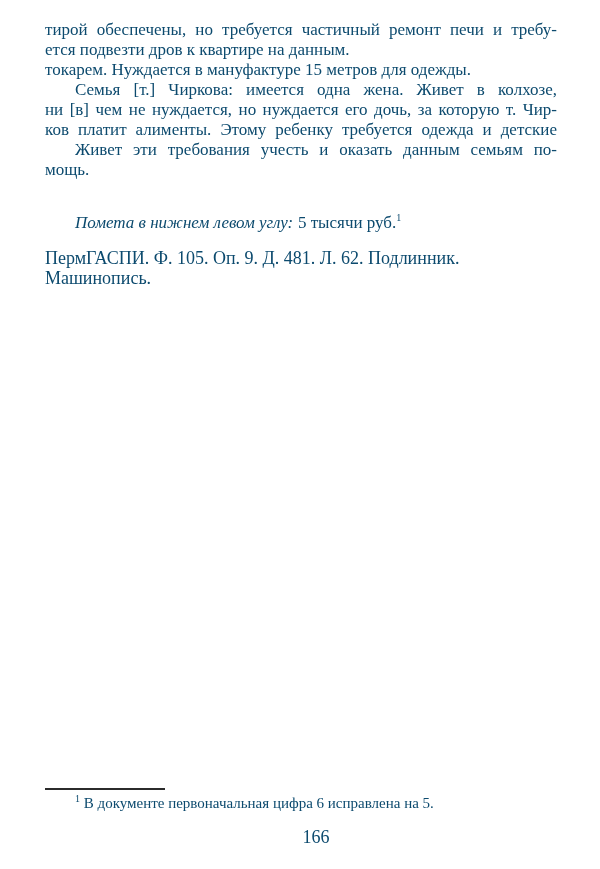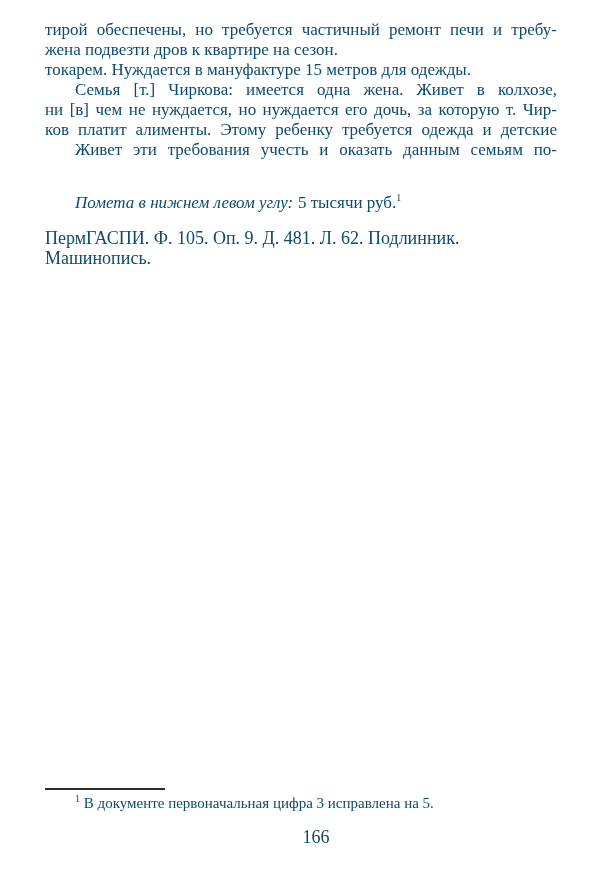--- a/index.html
+++ b/index.html
@@ -92,37 +92,38 @@
   }
 </style>
 </head>
 <body>
 
 <div class="page">
 
   <div class="content">
 
     <div class="line">тирой обеспечены, но требуется частичный ремонт печи и требу-</div>
-    <div class="line last">жена подвезти дров к квартире на сезон.</div>
+    <div class="line last">ется подвезти дров к квартире на данным.</div>
 
     <div class="line last">токарем. Нуждается в мануфактуре 15 метров для одежды.</div>
 
     <div class="line indent">Семья [т.] Чиркова: имеется одна жена. Живет в колхозе,</div>
     <div class="line">ни [в] чем не нуждается, но нуждается его дочь, за которую т. Чир-</div>
     <div class="line">ков платит алименты. Этому ребенку требуется одежда и детские</div>
 
     <div class="line indent">Живет эти требования учесть и оказать данным семьям по-</div>
+    <div class="line last">мощь.</div>
 
 
     <div class="annotation"><span class="annotation-label">Помета в нижнем левом углу:</span><span class="annotation-value">5 тысячи руб.</span><sup class="fn-ref">1</sup></div>
 
     <div class="source">ПермГАСПИ. Ф. 105. Оп. 9. Д. 481. Л. 62. Подлинник. Машинопись.</div>
 
   </div>
 
   <div class="footnote">
     <div class="footnote-rule"></div>
-    <div class="footnote-text"><sup class="fn-ref">1</sup><span class="fn-body">В документе первоначальная цифра 3 исправлена на 5.</span></div>
+    <div class="footnote-text"><sup class="fn-ref">1</sup><span class="fn-body">В документе первоначальная цифра 6 исправлена на 5.</span></div>
   </div>
 
   <div class="page-number">166</div>
 
 </div>
 
 </body></html>

